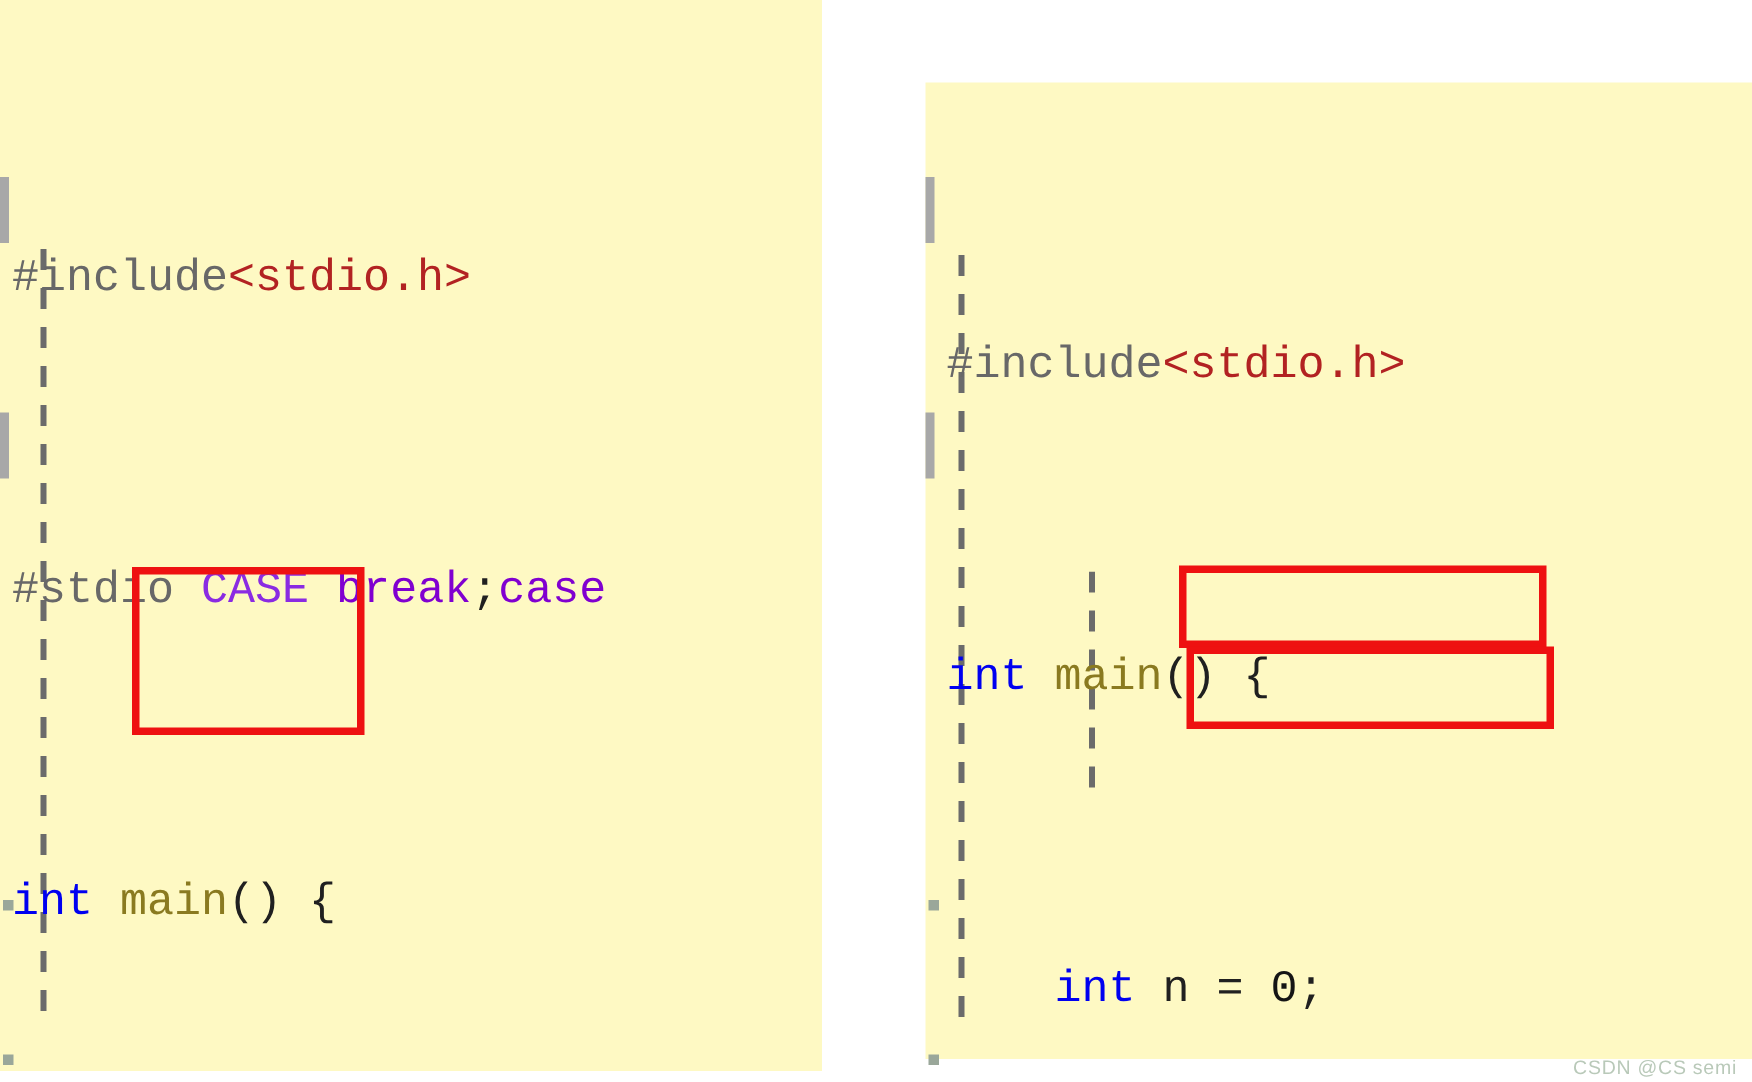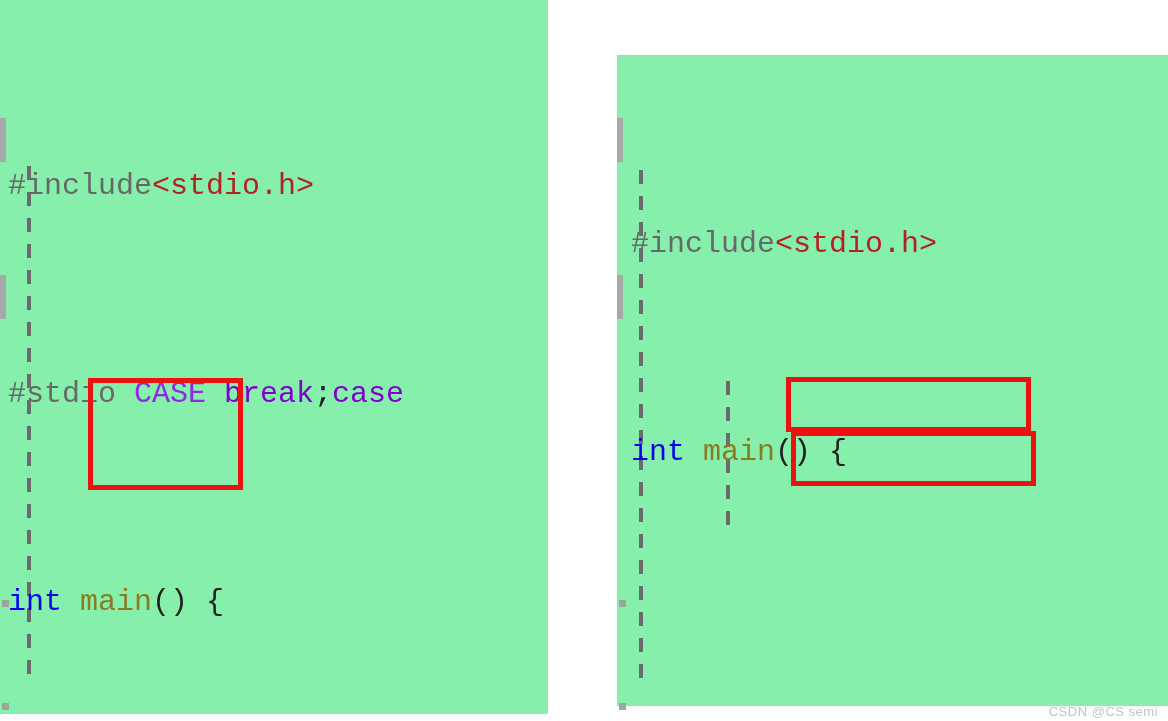--- a/index.html
+++ b/index.html
@@ -12,21 +12,21 @@
     width: 1168px;
     height: 721px;
     position: relative;
     overflow: hidden;
     font-family: "Liberation Serif", "DejaVu Serif", serif;
   }
 
   
   .panel {
     position: absolute;
-    background: #86efac;
+    background: #fef9c3;
     overflow: hidden;
   }
   #panel-left  { left: 0px;   top: 0px;  width: 548px; height: 714px; }
   #panel-right { left: 617px; top: 55px; width: 551px; height: 651px; }
 
   .code {
     position: relative;
     z-index: 3;
     font-family: "Liberation Mono", "DejaVu Sans Mono", monospace;
     font-size: 30px;
@@ -157,20 +157,21 @@
 
   <div class="guide" id="guide-r1" style="left:22px; top:115px; height:510px;"></div>
   <div class="guide" id="guide-r2" style="left:109px; top:326px; height:152px;"></div>
 
   <div class="code">
 
     <div class="line"><span class="t-pre">#include</span><span class="t-hdr">&lt;stdio.h&gt;</span></div>
 
     <div class="line"><span class="t-type">int</span><span class="t-punc"> </span><span class="t-fn">main</span><span class="t-punc">() {</span></div>
 
+    <div class="line"><span class="t-punc">    </span><span class="t-type">int</span><span class="t-punc"> n = </span><span class="t-num">0</span><span class="t-punc">;</span></div>
 
     
 
     
 
     
 
     
 
     

